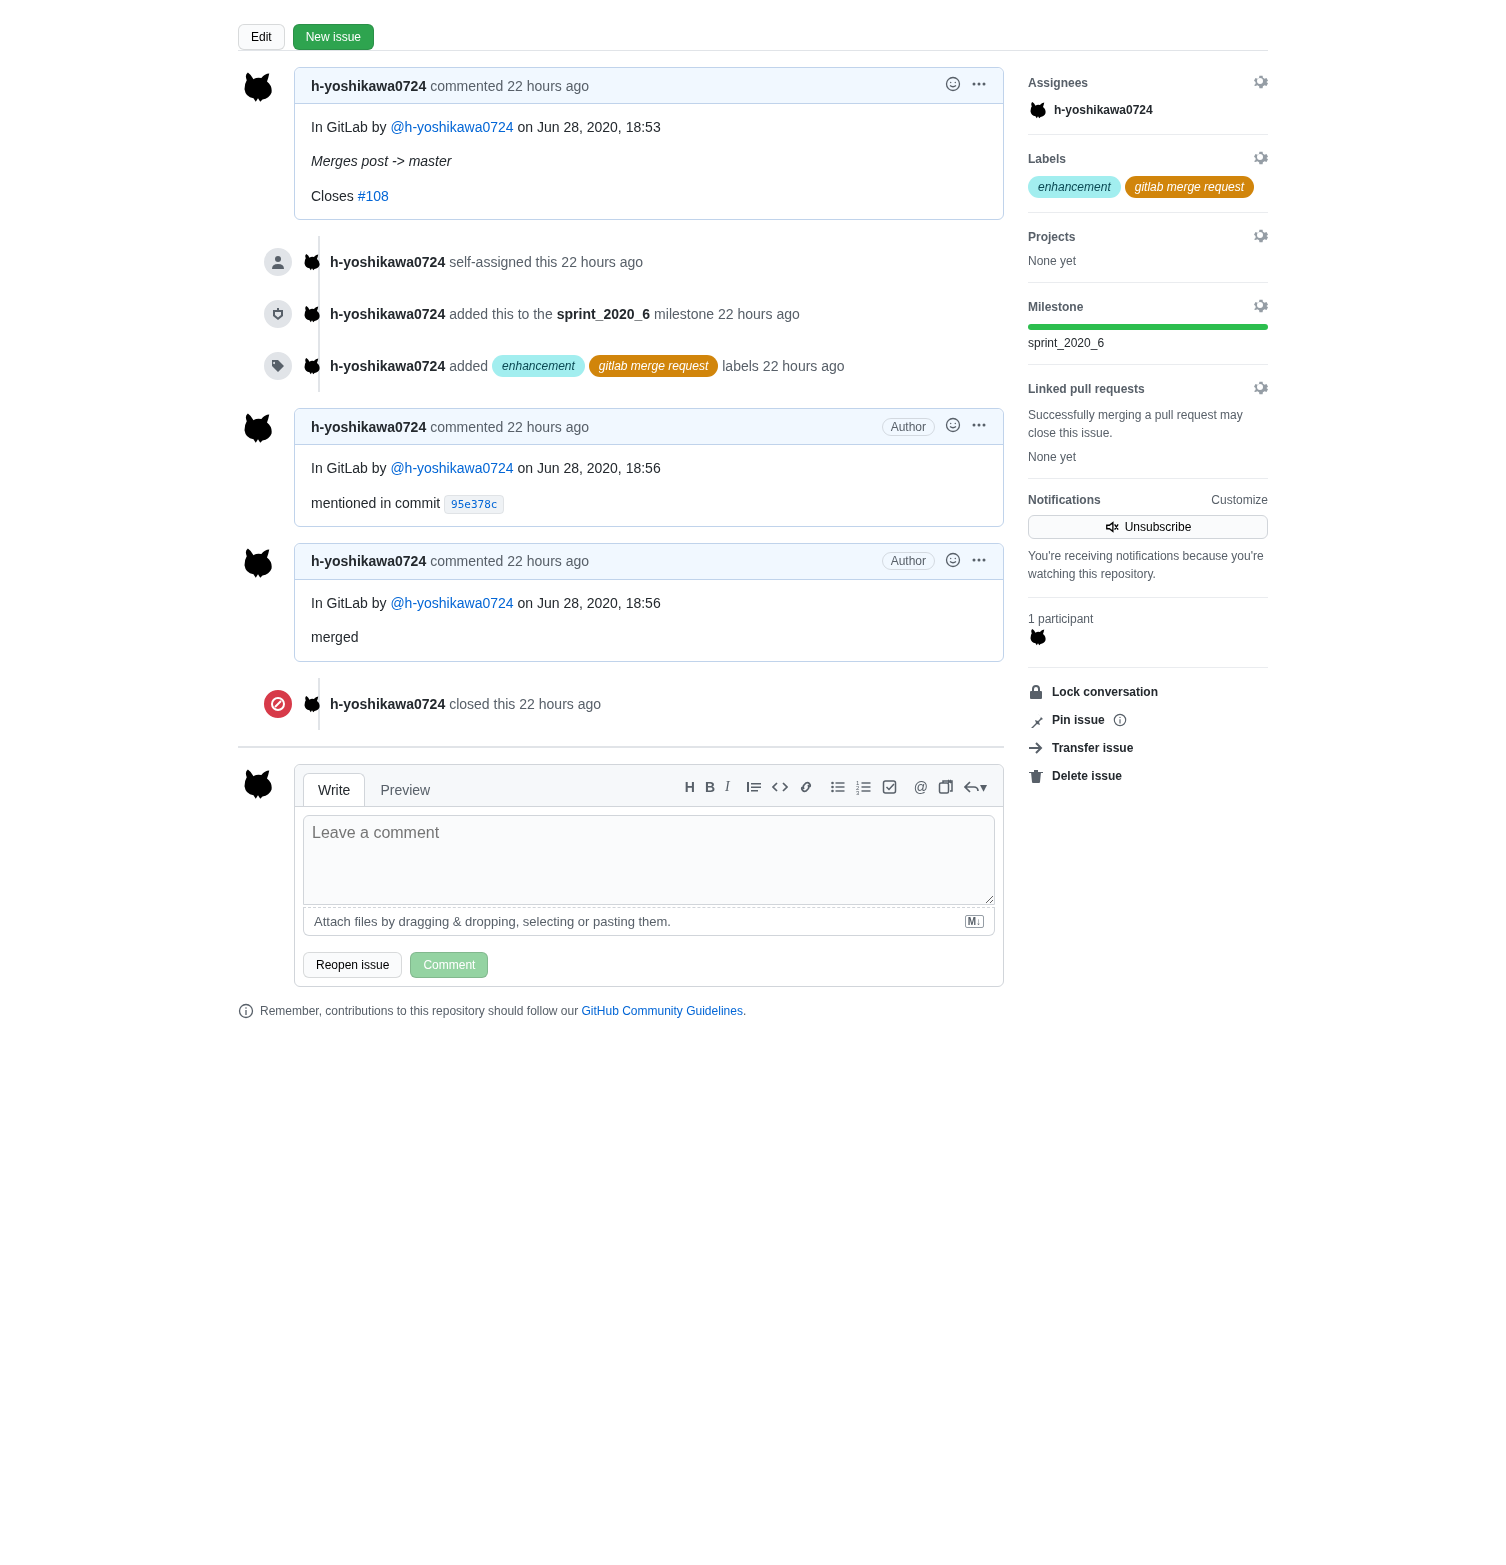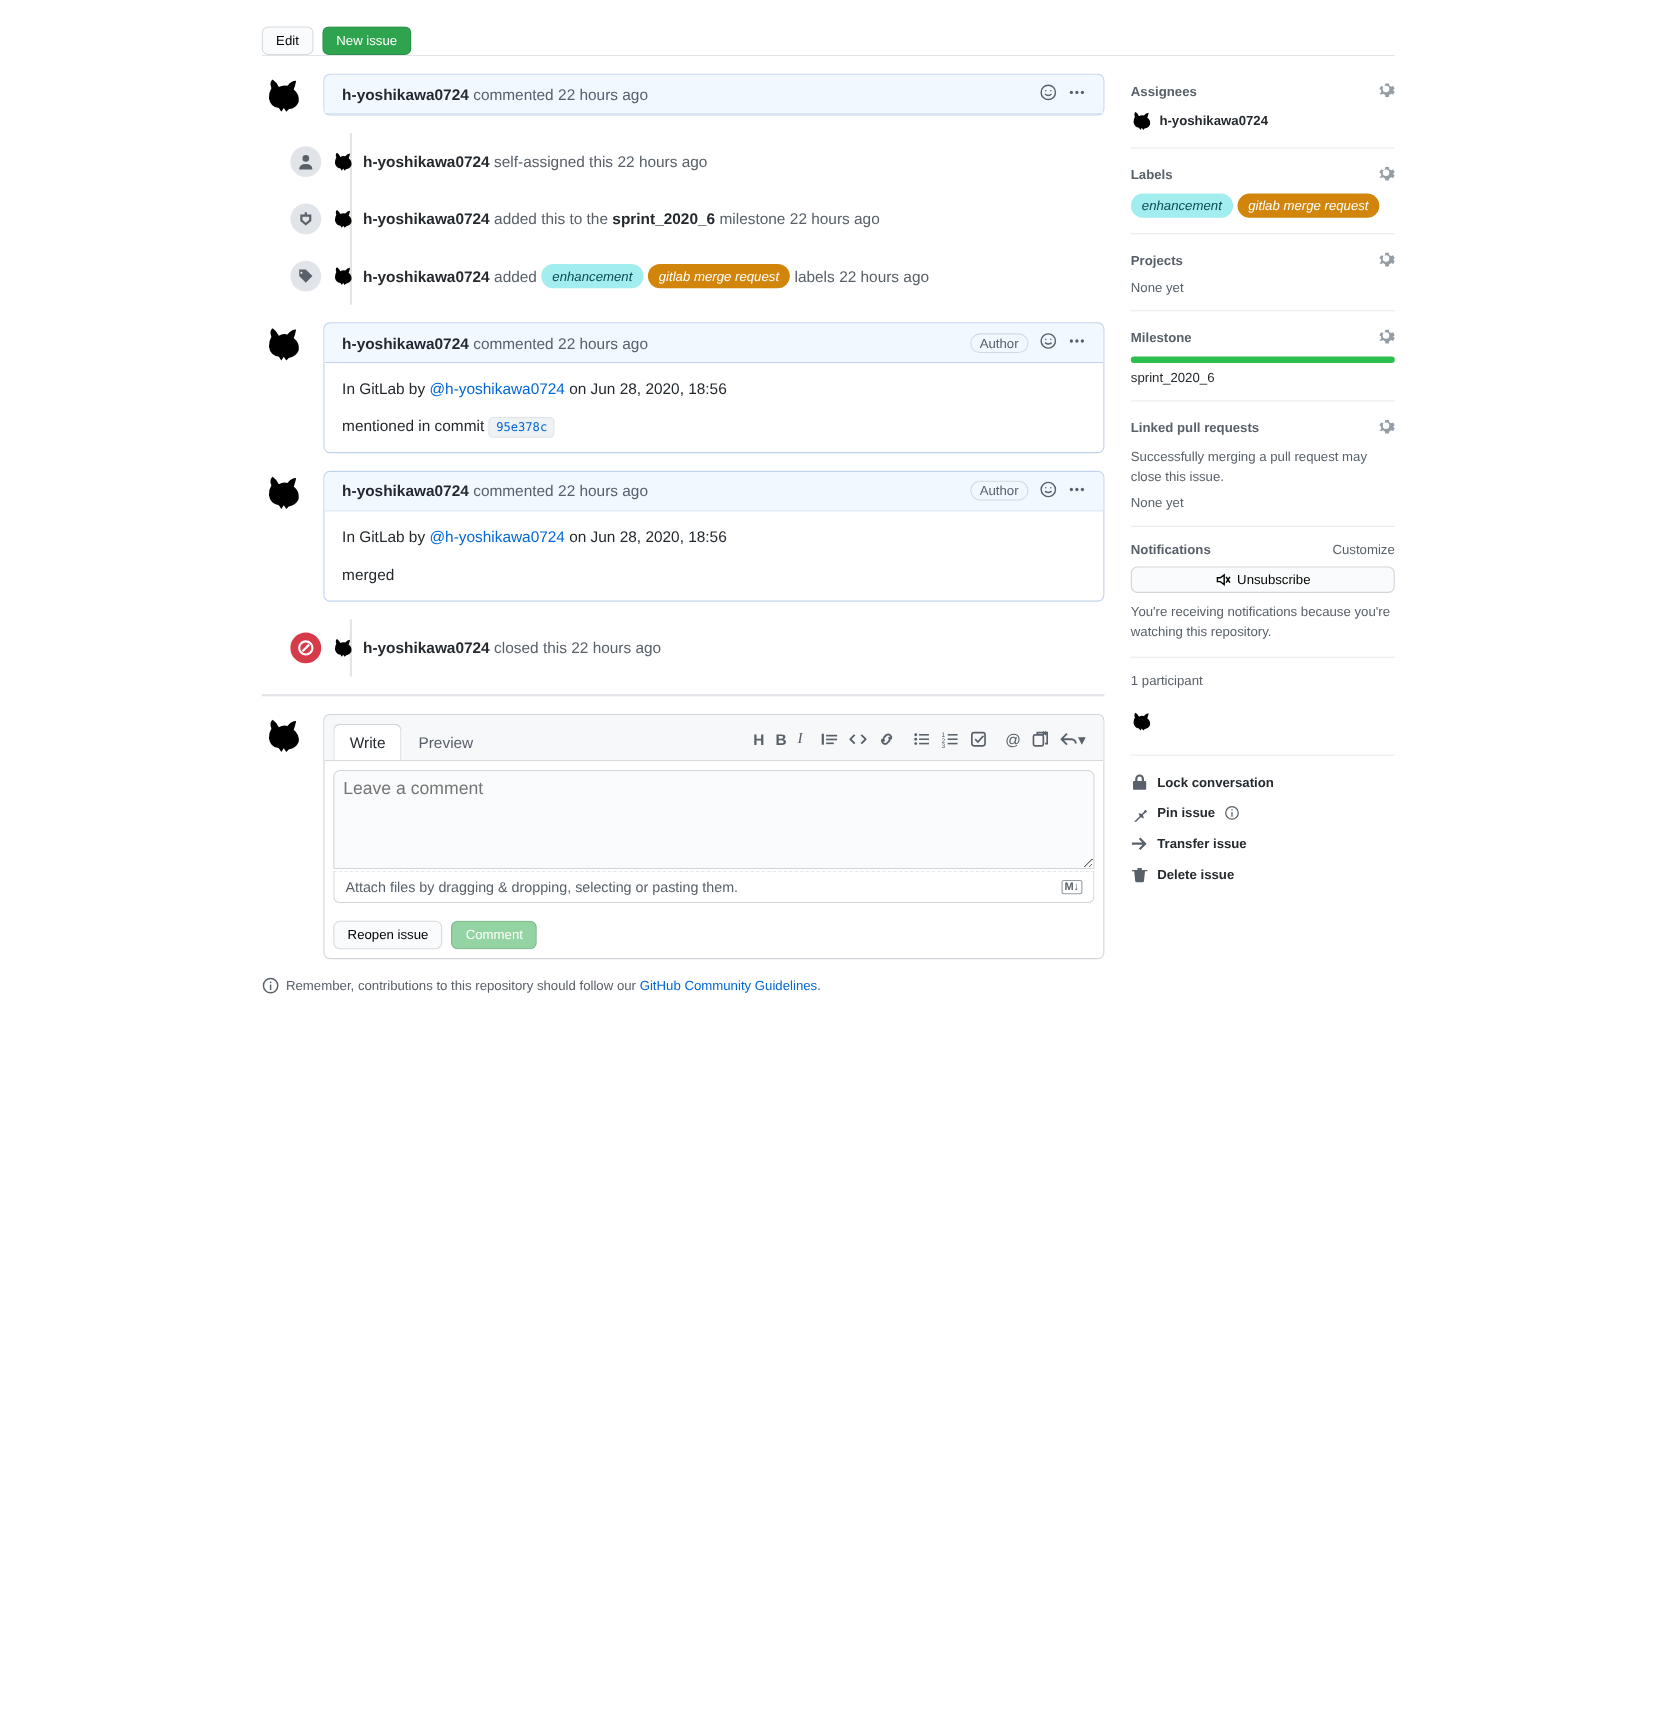--- a/index.html
+++ b/index.html
@@ -115,20 +115,27 @@
                       <circle cx="10.3" cy="6.5" r="0.7" fill="currentColor" stroke="none"></circle>
                       <path d="M5 9.5 Q8 12 11 9.5"></path>
                     </svg></span>
                 <span class="clickable"><svg width="16" height="16" viewBox="0 0 16 16" fill="currentColor">
                       <circle cx="3" cy="8" r="1.5"></circle>
                       <circle cx="8" cy="8" r="1.5"></circle>
                       <circle cx="13" cy="8" r="1.5"></circle>
                     </svg></span>
               </div>
             </div>
+            <div class="comment-body">
+              <p>
+                <span>In GitLab by </span><a class="link">@h-yoshikawa0724</a><span> on Jun 28, 2020, 18:53</span>
+              </p>
+              <p><em>Merges post -&gt; master</em></p>
+              <p><span>Closes </span><a class="link">#108</a></p>
+            </div>
           </div>
         </div>
 
         <div class="event-group">
           <div class="tl-line"></div>
           <div class="event-row">
             <span class="event-icon">
                 <svg width="16" height="16" viewBox="0 0 16 16" fill="currentColor">
                   <circle cx="8" cy="5" r="3"></circle>
                   <path d="M2 15 Q2 10 8 10 Q14 10 14 15 Z"></path>
@@ -449,21 +456,21 @@
         <button class="side-btn">
           <svg width="14" height="14" viewBox="0 0 16 16" fill="none" stroke="currentColor" stroke-width="1.5">
               <path d="M2 6 h3 l4-3 v10 l-4-3 H2 Z M11 5 l4 6 M15 5 l-4 6"></path>
             </svg>
           <span>Unsubscribe</span>
         </button>
         <div class="side-note">You're receiving notifications because you're watching this repository.</div>
       </div>
 
       <div class="side-sec">
-        <div style="font-weight:400;color:#586069;margin-bottom:20px">1 participant</div>
+        <div style="font-weight:400;color:#586069;margin-bottom:1px">1 participant</div>
         <span class="mini-avatar" style="width:26px;height:26px;display:inline-block"><svg viewBox="0 0 64 64" fill="#000">
               <path d="M12 20 Q8 10 14 6 Q20 10 24 18 Q30 14 38 16 Q44 8 52 8 Q50 18 48 22 Q58 30 56 42 Q52 52 40 54 L36 58 L32 52 L28 58 L24 52 Q10 50 8 36 Q8 26 12 20 Z"></path>
             </svg></span>
       </div>
 
       <div style="padding-top:10px">
         <div class="side-action">
           <svg width="16" height="16" viewBox="0 0 16 16" fill="currentColor">
               <path d="M4 7 V5 a4 4 0 018 0 v2 h1 a1 1 0 011 1 v6 a1 1 0 01-1 1 H3 a1 1 0 01-1-1 V8 a1 1 0 011-1 Z M6 7 h4 V5 a2 2 0 00-4 0 Z"></path>
             </svg>

